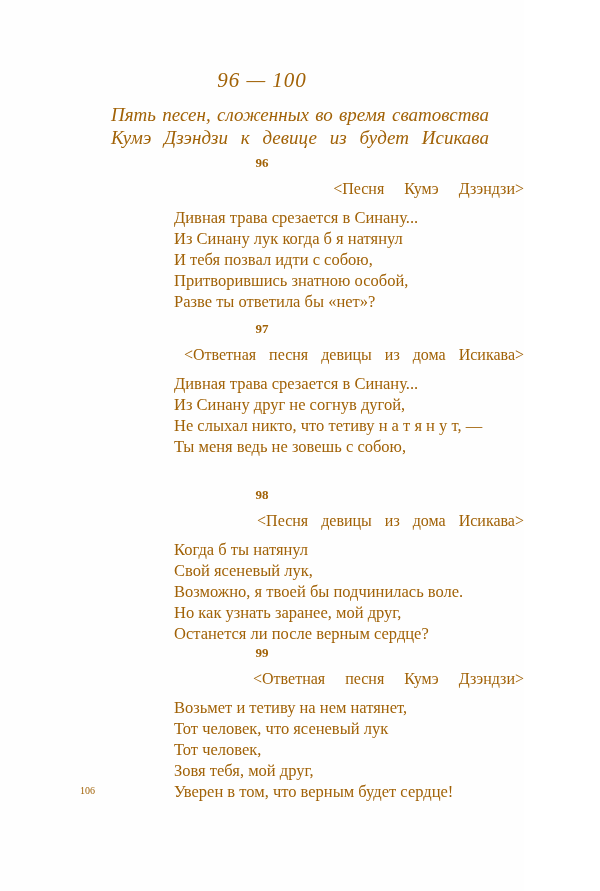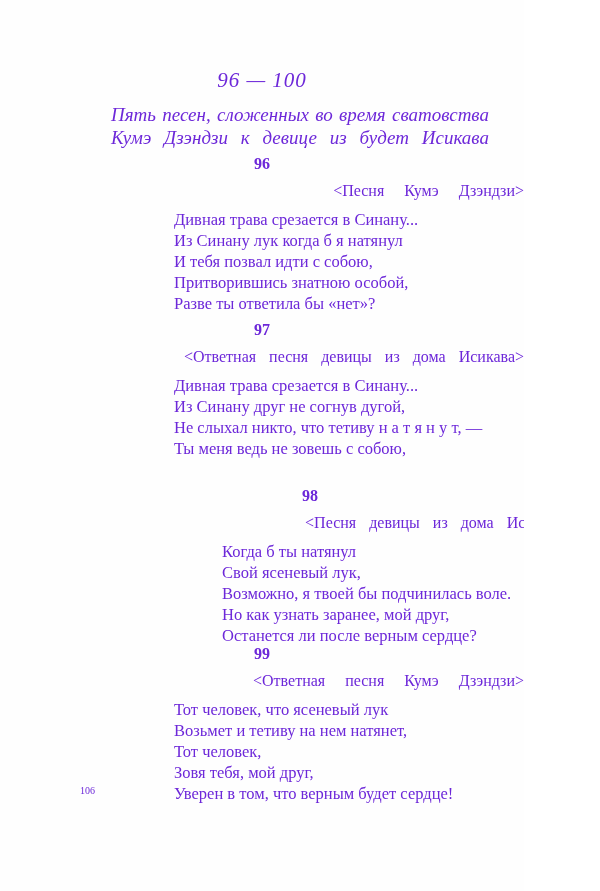--- a/index.html
+++ b/index.html
@@ -5,21 +5,21 @@
   html, body {
     margin: 0;
     padding: 0;
     background: #ffffff;
   }
   .page {
     position: relative;
     width: 524px;
     height: 891px;
     background: #fefefe;
-    color: #6d28d9;
+    color: #a16207;
     font-family: "Liberation Serif", "DejaVu Serif", serif;
     overflow: hidden;
   }
   .range-heading {
     position: absolute;
     top: 68px;
     left: 0;
     width: 100%;
     text-align: center;
     font-style: italic;
@@ -40,21 +40,21 @@
     text-align-last: justify;
   }
   .poem {
     position: absolute;
     left: 0;
     width: 100%;
   }
   .poem-number {
     text-align: center;
     font-weight: bold;
-    font-size: 16px;
+    font-size: 13px;
     margin: 0 0 9px 0;
   }
   .poem-heading {
     text-align: right;
     font-size: 16px;
     margin: 0 0 9px 0;
     word-spacing: 9px;
   }
   .poem-heading.wide {
     word-spacing: 16px;
@@ -63,21 +63,21 @@
     margin-left: 174px;
     margin-right: 20px;
     font-size: 16.5px;
     line-height: 21px;
   }
   .poem-line {
     white-space: nowrap;
   }
   #poem-96 { top: 155px; }
   #poem-97 { top: 321px; }
-  #poem-98 { top: 487px; padding-left: 48px; }
+  #poem-98 { top: 487px; }
   #poem-99 { top: 645px; }
   .page-number {
     position: absolute;
     left: 80px;
     top: 785px;
     font-size: 10px;
   }
 </style>
 </head>
 <body>
@@ -123,22 +123,22 @@
       <div class="poem-line">Возможно, я твоей бы подчинилась воле.</div>
       <div class="poem-line">Но как узнать заранее, мой друг,</div>
       <div class="poem-line">Останется ли после верным сердце?</div>
     </div>
   </div>
 
   <div class="poem" id="poem-99">
     <div class="poem-number">99</div>
     <div class="poem-heading wide">&lt;Ответная песня Кумэ Дзэндзи&gt;</div>
     <div class="poem-body">
+      <div class="poem-line">Возьмет и тетиву на нем натянет,</div>
       <div class="poem-line">Тот человек, что ясеневый лук</div>
-      <div class="poem-line">Возьмет и тетиву на нем натянет,</div>
       <div class="poem-line">Тот человек,</div>
       <div class="poem-line">Зовя тебя, мой друг,</div>
       <div class="poem-line">Уверен в том, что верным будет сердце!</div>
     </div>
   </div>
 
   <div class="page-number">106</div>
 
 </div>
 

